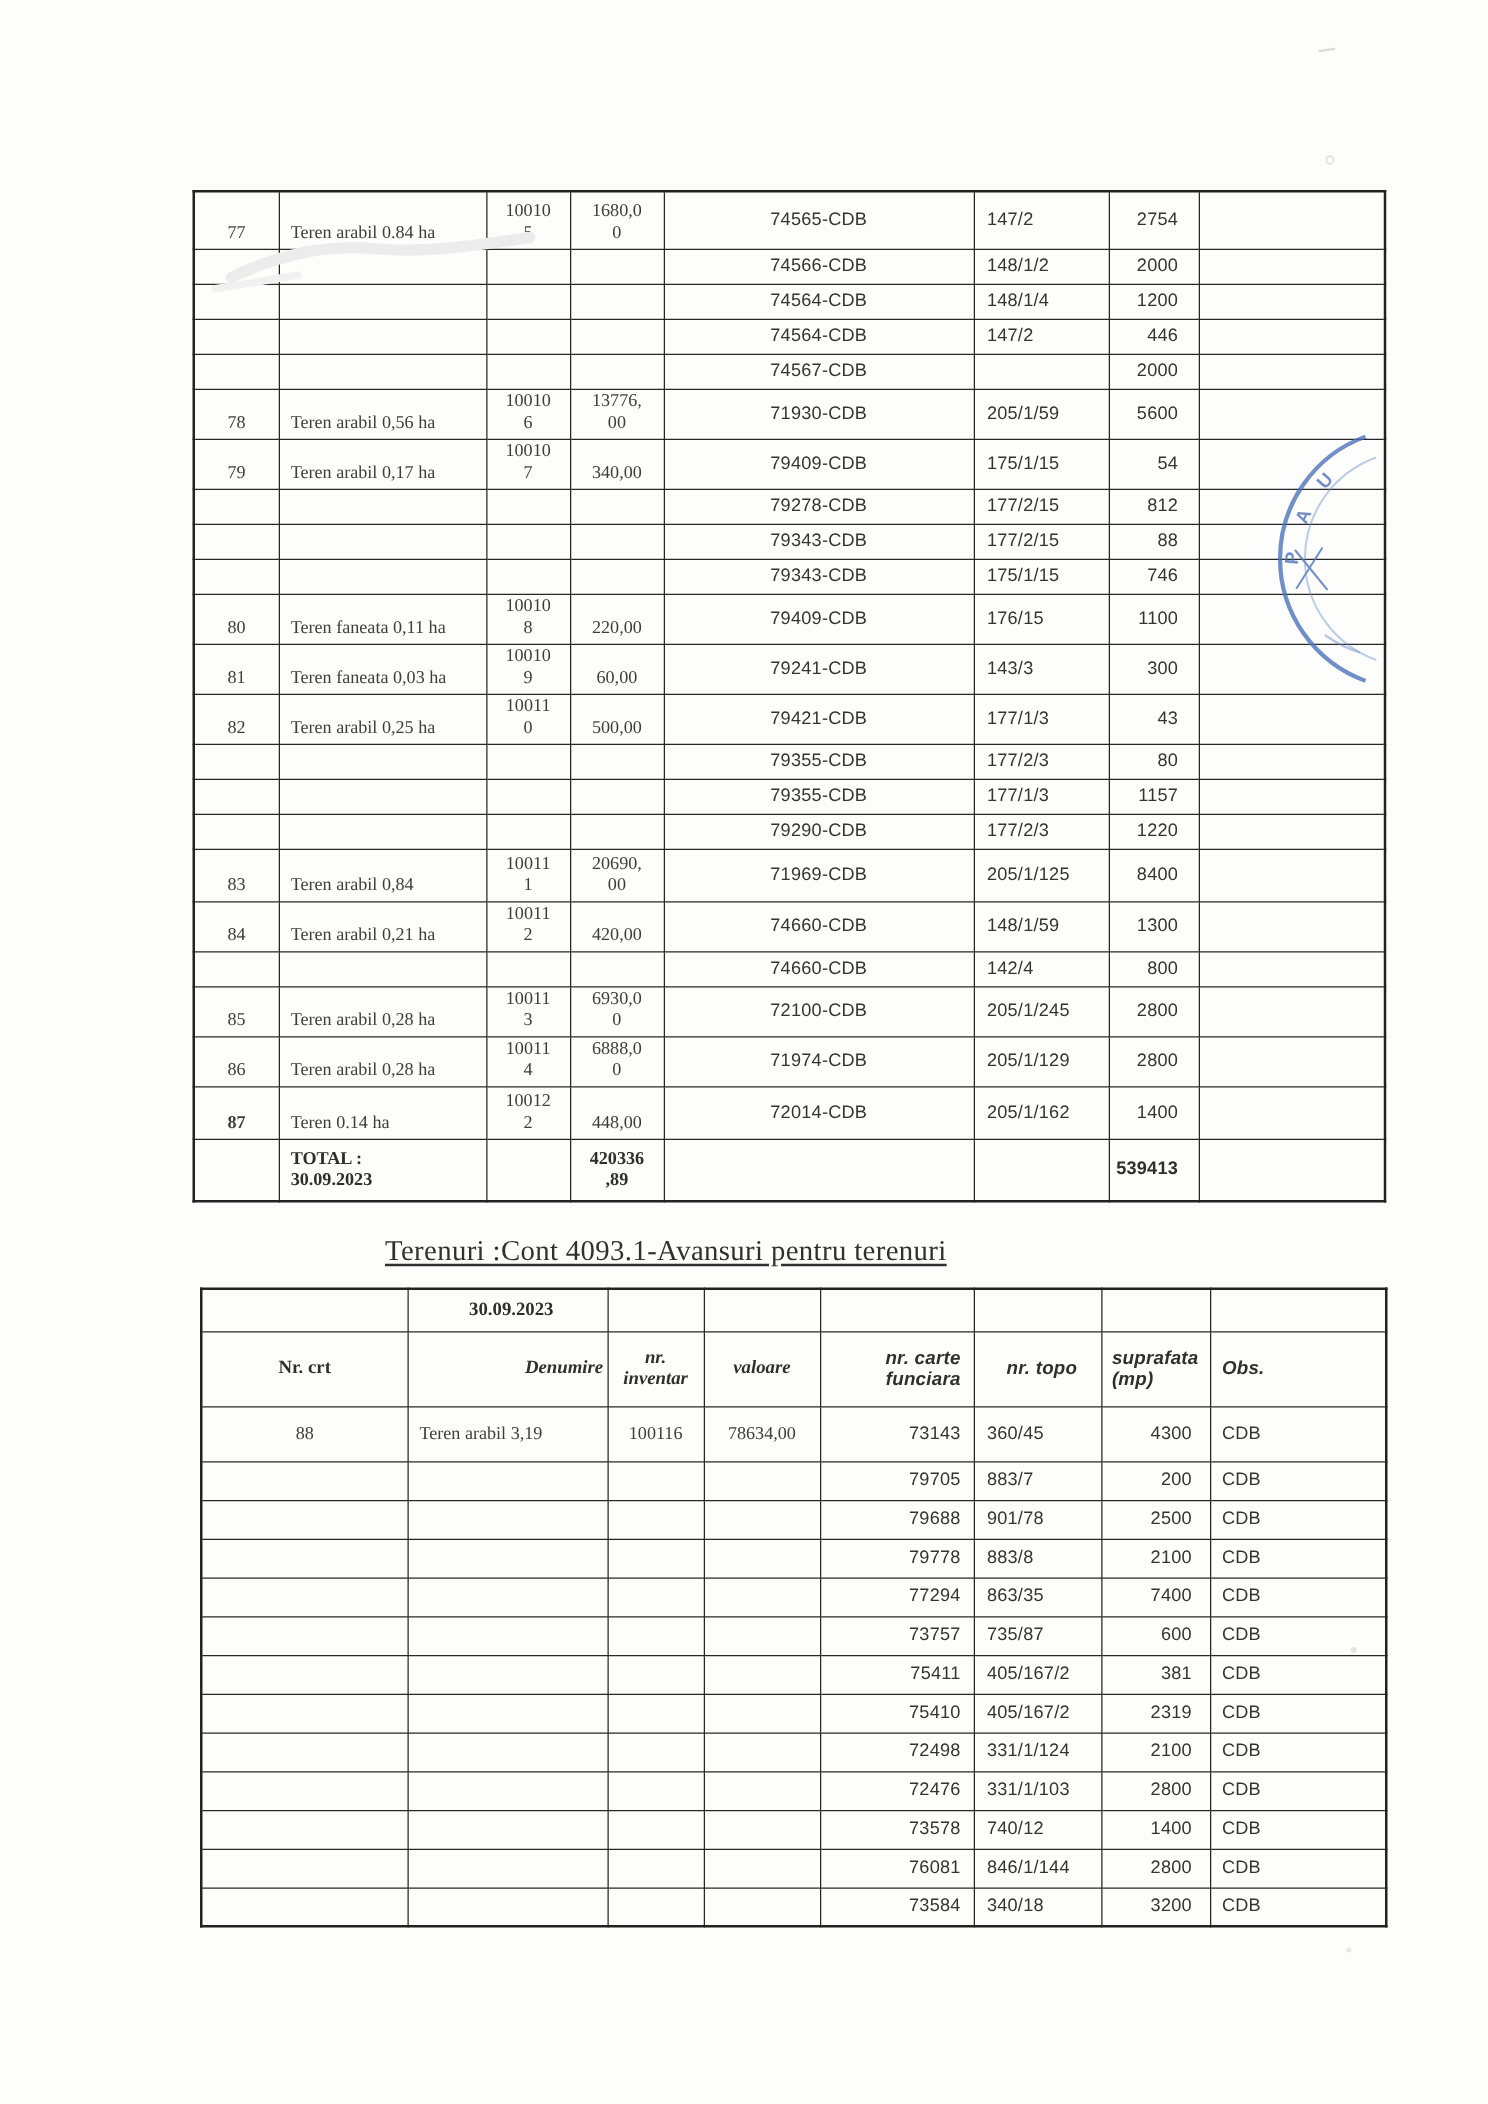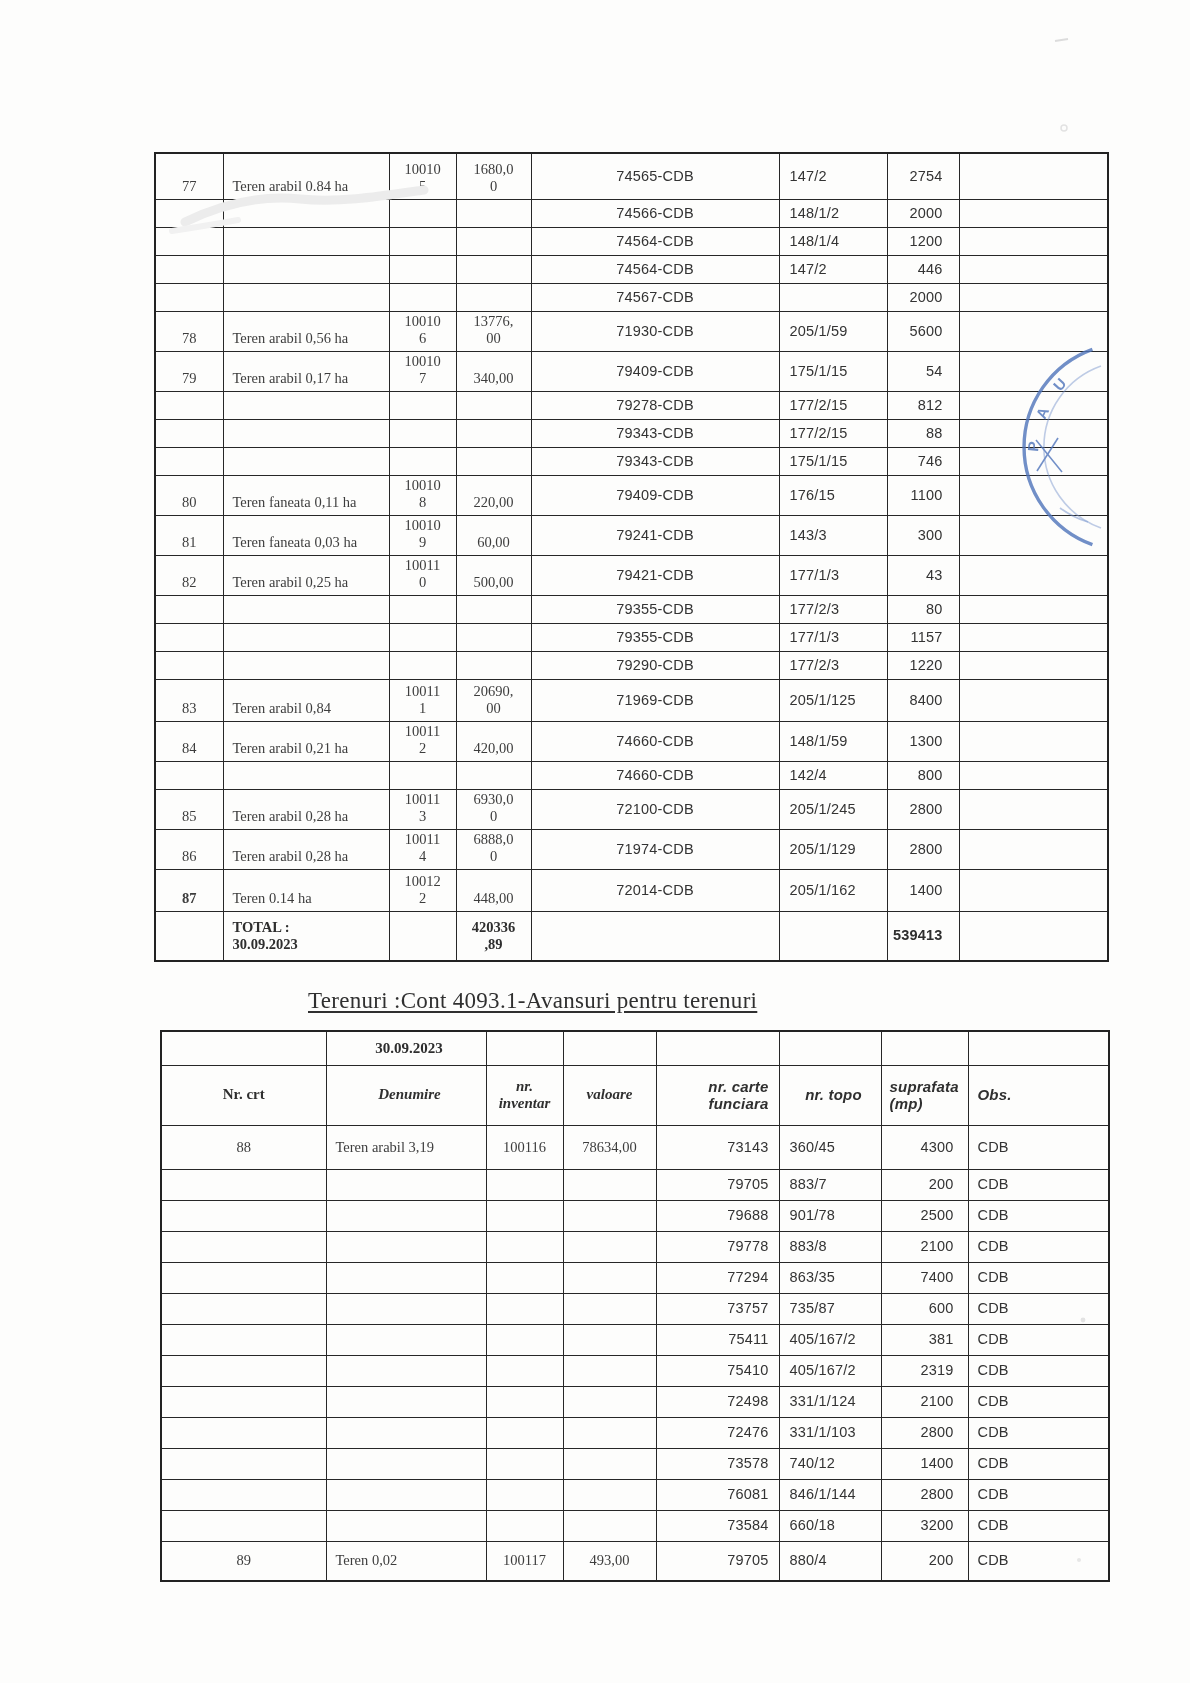--- a/index.html
+++ b/index.html
@@ -45,21 +45,21 @@
   tr.row-total td.col3 { vertical-align:middle;margin-left:19px; }
   tr.em-nr td.col0 { font-weight:bold; }
   
   #table2 thead tr.date-row { height:34px; }
   #table2 thead tr.hdr-row { height:60px; }
   #table2 thead th {
     font-weight:bold; font-style:italic; font-size:15px; color:#2f2f2f;
     text-align:center; background:transparent;
   }
   #table2 thead th.hdr-first { font-style:normal; }
-  #table2 thead th.col1 { text-align:center; padding-left:10px; font-style:italic; }
+  #table2 thead th.col1 { text-align:right; padding-left:10px; font-style:italic; }
   #table2 thead th.col6 { text-align:left; padding-left:8px; padding-right:0; }
   #table2 thead td.date-cell {
     font-weight:bold; font-size:15px; text-align:center; color:#2e2e2e;
     font-family:"Liberation Serif", serif;
   }
   
   .section-title {
     position:absolute; left:308px; top:988px;
     font-family:"Liberation Serif", serif;
     font-size:23px; color:#303030;
@@ -495,32 +495,22 @@
           <td class="col5">846/1/144</td>
           <td class="col6">2800</td>
           <td class="col7">CDB</td>
         </tr>
         <tr class="row-sub" style="height: 31px;">
           <td class="col0"></td>
           <td class="col1"></td>
           <td class="col2"></td>
           <td class="col3"></td>
           <td class="col4">73584</td>
-          <td class="col5">660/18</td>
+          <td class="col5">340/18</td>
           <td class="col6">3200</td>
-          <td class="col7">CDB</td>
-        </tr>
-        <tr class="row-main" style="height: 40px;">
-          <td class="col0">89</td>
-          <td class="col1">Teren 0,02</td>
-          <td class="col2">100117</td>
-          <td class="col3">493,00</td>
-          <td class="col4">79705</td>
-          <td class="col5">880/4</td>
-          <td class="col6">200</td>
           <td class="col7">CDB</td>
         </tr>
       </tbody>
   </table>
 
   <svg class="artifacts" viewBox="0 0 1190 1683" xmlns="http://www.w3.org/2000/svg">
 
     <g>
       <path d="M 185 222 C 230 200, 270 196, 300 199 C 340 203, 382 196, 424 190" stroke="#ececec" stroke-width="9" fill="none" stroke-linecap="round"></path>
       <path d="M 172 231 C 198 227, 216 224, 238 220" stroke="#f1f1f1" stroke-width="6" fill="none" stroke-linecap="round"></path>

